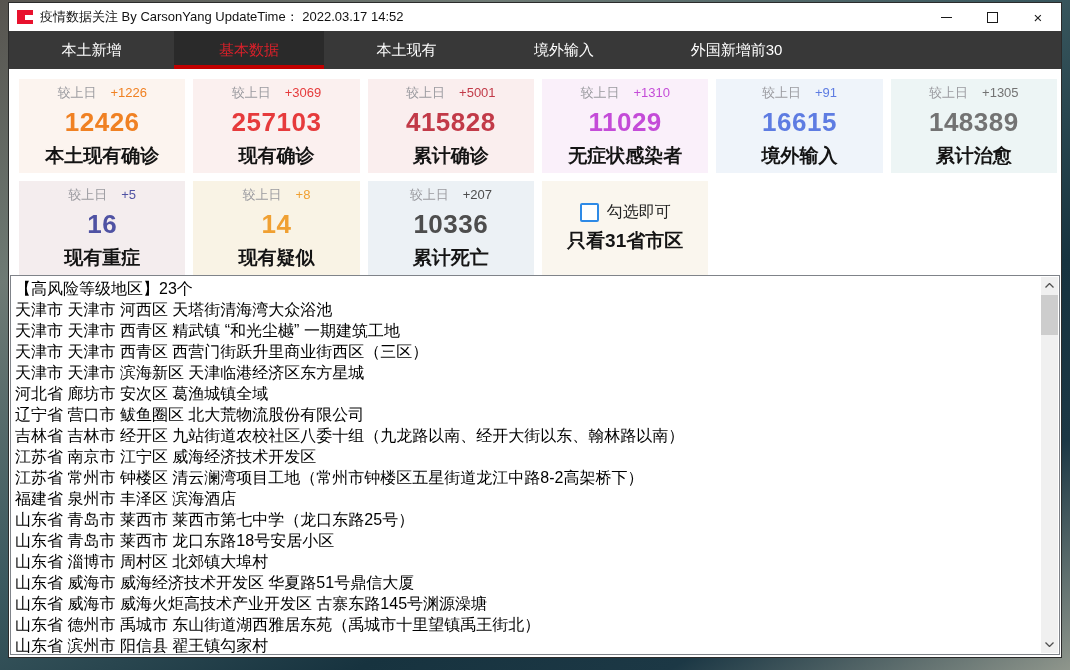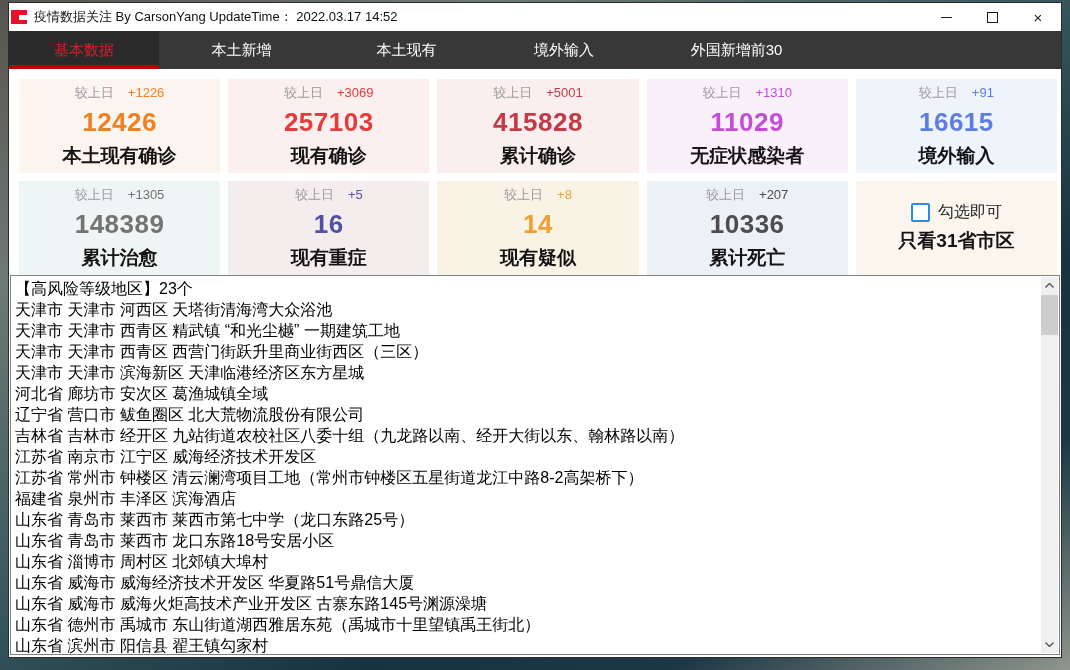--- a/index.html
+++ b/index.html
@@ -3,38 +3,38 @@
 <meta charset="utf-8">
 <style>
   html,body{margin:0;padding:0;width:1070px;height:670px;overflow:hidden;
     font-family:"Liberation Sans","DejaVu Sans",sans-serif;}
   .desktop{position:relative;width:1070px;height:670px;
     background:linear-gradient(150deg,#57544f 0%,#6e7a74 22%,#3c5a60 45%,#17333f 68%,#1c3845 82%,#8f968c 100%);}
   .window{position:absolute;left:8px;top:2px;width:1054px;height:656px;background:#fff;
     border:1px solid #2b2b2b;box-sizing:border-box;display:flex;flex-direction:column;}
 
   
-  .titlebar{height:28px;display:flex;align-items:center;padding-left:2px;font-size:13px;color:#111;flex:none;}
+  .titlebar{height:28px;display:flex;align-items:center;padding-left:8px;font-size:13px;color:#111;flex:none;}
   .logo{width:16px;height:14px;background:#E8112D;position:relative;margin-right:7px;flex:none;}
   .logo::after{content:"";position:absolute;right:0;top:4.5px;width:8px;height:5px;background:#fff;}
   .controls{margin-left:auto;display:flex;height:100%;}
   .ctrl{width:46px;height:100%;display:flex;align-items:center;justify-content:center;cursor:default;}
   .min-glyph{width:11px;height:1px;background:#1a1a1a;}
   .max-glyph{width:9px;height:9px;border:1px solid #1a1a1a;}
   .close-glyph{font-size:15px;line-height:1;color:#1a1a1a;}
 
   
   .tabbar{height:38px;background:#383838;display:flex;flex:none;}
   .tab{display:flex;align-items:center;justify-content:center;color:#fff;font-size:15px;position:relative;}
   .tab1{width:150px;}.tab2{width:165px;}.tab3{width:165px;}.tab4{width:150px;}.tab5{width:195px;}
   .tab.active{background:#2a2a2a;color:#D9202A;}
   .tab.active::after{content:"";position:absolute;left:0;bottom:0;width:100%;height:4px;background:#C00000;}
 
   
-  .cards{display:grid;grid-template-columns:repeat(5,1fr);gap:8px;padding:10px 4px 0 10px;flex:none;}
+  .cards{display:grid;grid-template-columns:repeat(6,1fr);gap:8px;padding:10px 4px 0 10px;flex:none;}
   .card{height:94px;display:flex;flex-direction:column;align-items:center;justify-content:center;gap:5px;}
   .row-top{font-size:13px;color:#9b9ba0;}
   .delta{margin-left:14px;}
   .big{font-size:26px;font-weight:bold;letter-spacing:0.5px;}
   .caption{font-size:19px;font-weight:bold;color:#141414;}
   .r1c1{background:#FCF4EF}.r1c1 .big,.r1c1 .delta{color:#F08123}
   .r1c2{background:#FBF0EF}.r1c2 .big,.r1c2 .delta{color:#E63B3C}
   .r1c3{background:#FAEEEE}.r1c3 .big,.r1c3 .delta{color:#C23A48}
   .r1c4{background:#FAF0FA}.r1c4 .big,.r1c4 .delta{color:#C44CD8}
   .r1c5{background:#EFF4FA}.r1c5 .big,.r1c5 .delta{color:#5E7CE2}
@@ -71,22 +71,22 @@
         <div class="ctrl">
             <span class="max-glyph"></span>
           </div>
         <div class="ctrl">
             <span class="close-glyph">×</span>
           </div>
       </div>
     </div>
 
     <div class="tabbar">
+      <div class="tab tab2">本土新增</div>
       <div class="tab tab1 active">基本数据</div>
-      <div class="tab tab2">本土新增</div>
       <div class="tab tab3">本土现有</div>
       <div class="tab tab4">境外输入</div>
       <div class="tab tab5">外国新增前30</div>
     </div>
 
     <div class="cards">
       <div class="card r1c1">
         <div class="row-top"><span>较上日</span><span class="delta">+1226</span></div>
         <div class="big">12426</div>
         <div class="caption">本土现有确诊</div>

